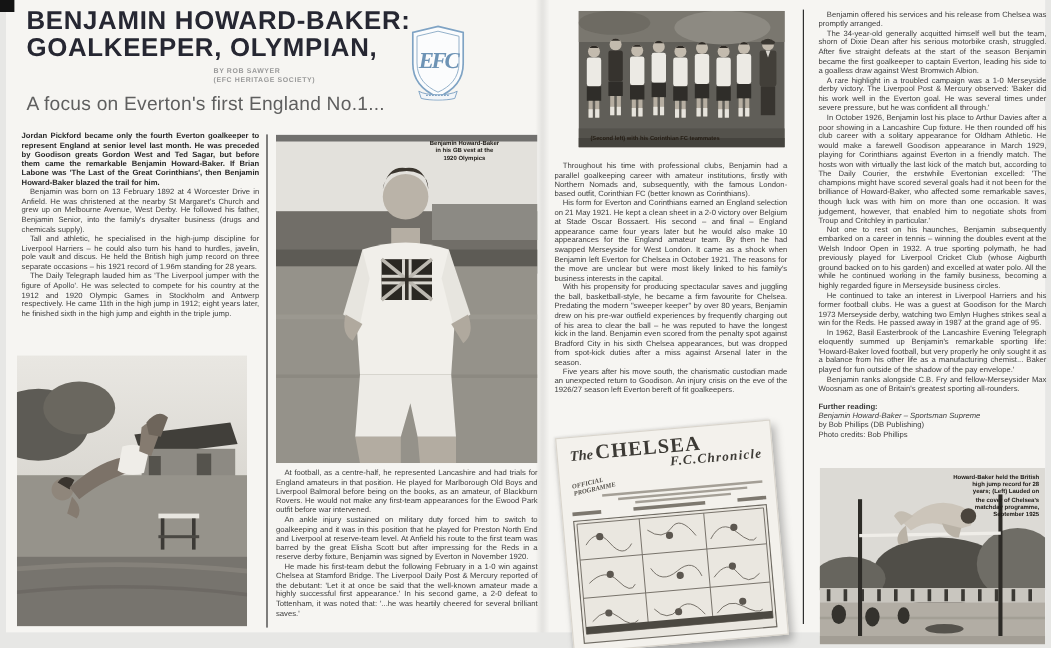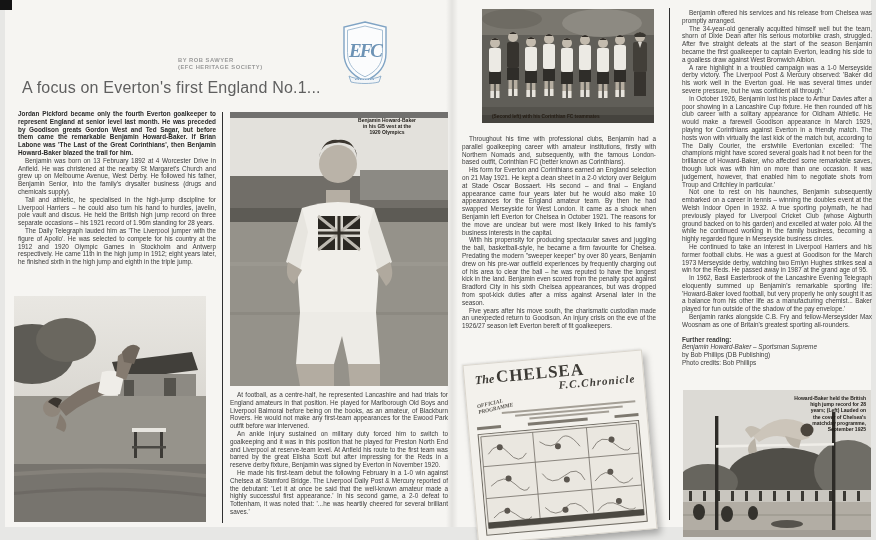--- a/index.html
+++ b/index.html
@@ -76,20 +76,22 @@
 </style>
 </head>
 <body>
 
 <div>
   <div class="sheet"></div>
   <div class="gutter"></div>
   <div class="corner-mark"></div>
 
   <div class="title">
+    <div>BENJAMIN HOWARD-BAKER:</div>
+    <div>GOALKEEPER, OLYMPIAN,</div>
   </div>
   <div class="byline">
     <div>BY ROB SAWYER</div>
     <div>(EFC HERITAGE SOCIETY)</div>
   </div>
   <div class="subtitle">A focus on Everton's first England No.1...</div>
 
   <div class="crest">
     <svg width="52" height="64" viewBox="0 0 52 64">
       <path d="M26 2 L47 7 V33 C47 48 38 56 26 61 C14 56 5 48 5 33 V7 Z" fill="#fbfcfd" stroke="#7fa3c4" stroke-width="1.4"></path>

